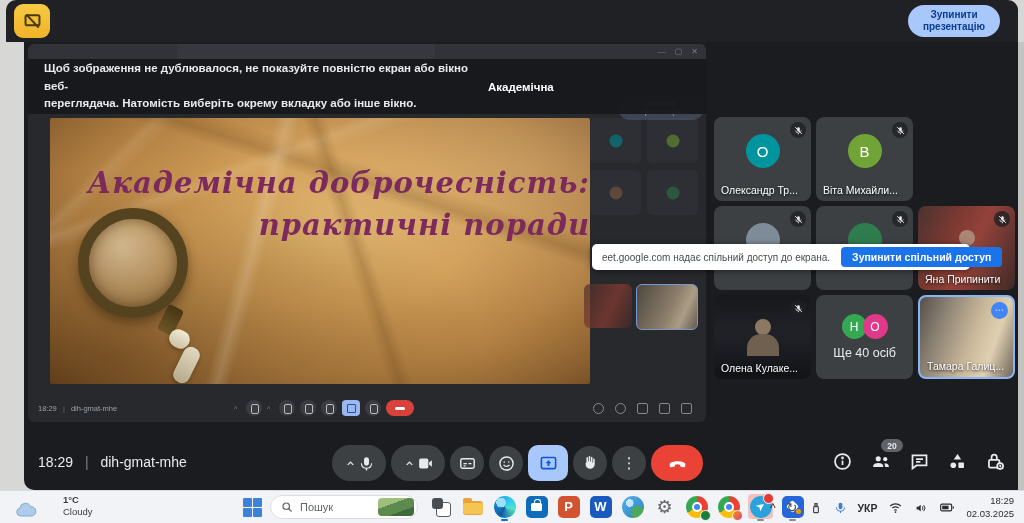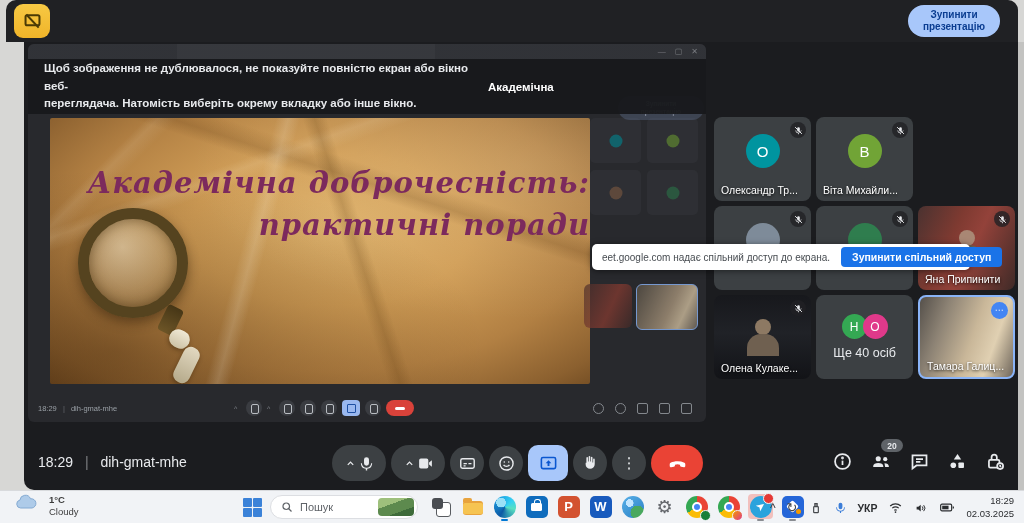--- a/index.html
+++ b/index.html
@@ -103,21 +103,21 @@
   .circbtn{width:34px;height:34px;border-radius:50%;background:#3c4043;display:flex;align-items:center;justify-content:center;cursor:pointer;}
   .presentbtn{width:40px;height:36px;border-radius:10px;background:#a8c7fa;display:flex;align-items:center;justify-content:center;cursor:pointer;}
   .endbtn{width:52px;height:36px;border-radius:18px;background:#ea4335;display:flex;align-items:center;justify-content:center;cursor:pointer;}
   .morettxt{color:#e8eaed;font-size:15px;}
   .bb-right{position:absolute;right:12px;top:408px;display:flex;align-items:center;gap:17px;}
   .bb-ri{position:relative;cursor:pointer;display:flex;}
   .badge50{position:absolute;left:11px;top:-11px;min-width:18px;height:13px;border-radius:7px;background:#5f6368;color:#e8eaed;font-size:8.5px;font-weight:bold;display:flex;align-items:center;justify-content:center;padding:0 2px;}
 
   
   .taskbar{position:absolute;left:0;top:490px;width:1024px;height:33px;background:#f1f3f6;border-top:1px solid #d8dadd;box-sizing:border-box;}
-  .weather{position:absolute;left:14px;top:3px;display:flex;align-items:flex-start;gap:11px;cursor:pointer;}
+  .weather{position:absolute;left:14px;top:3px;display:flex;align-items:flex-end;gap:25px;cursor:pointer;}
   .wtxt{font-size:9.5px;color:#3c3c3c;line-height:1.25;}
   .wtemp{font-weight:bold;}
   .startbtn{position:absolute;left:243px;top:7px;width:19px;height:19px;display:grid;grid-template-columns:9px 9px;grid-template-rows:9px 9px;gap:1px;cursor:pointer;}
   .startbtn div{background:#3b82d8;border-radius:1px;}
   .search{position:absolute;left:270px;top:4px;width:148px;height:24px;background:#fff;border:1px solid #dcdee2;border-radius:12px;display:flex;align-items:center;gap:7px;padding:0 3px 0 10px;box-sizing:border-box;cursor:text;}
   .search-ph{font-size:11px;color:#5f6368;flex:1;}
   .sdeco{width:36px;height:18px;border-radius:4px;background:linear-gradient(160deg,#9ec07c 0 35%,#5d8a4e 35% 70%,#3e6b3a 70%),#5d8a4e;}
   .ticons{position:absolute;left:428px;top:3px;display:flex;align-items:flex-start;gap:7px;}
   .ti{width:25px;height:25px;display:flex;align-items:center;justify-content:center;position:relative;cursor:pointer;border-radius:4px;}
   .runline{position:absolute;bottom:-2px;left:9px;width:7px;height:2.5px;border-radius:2px;background:#8a8d92;}

